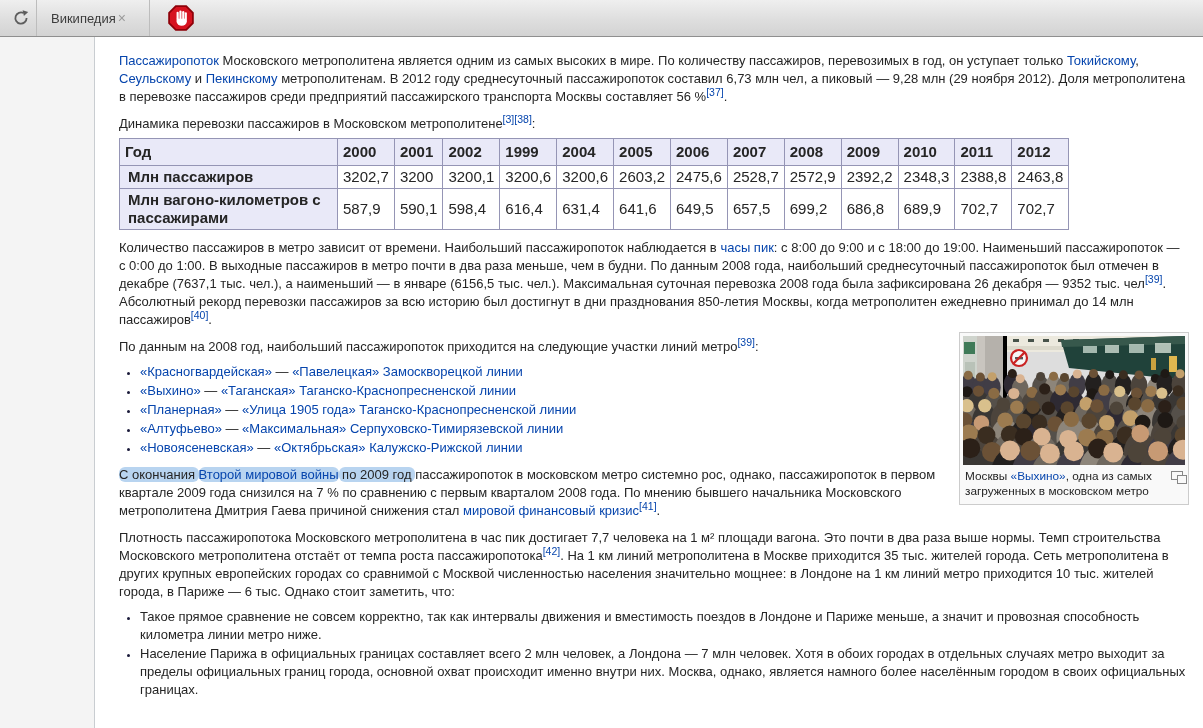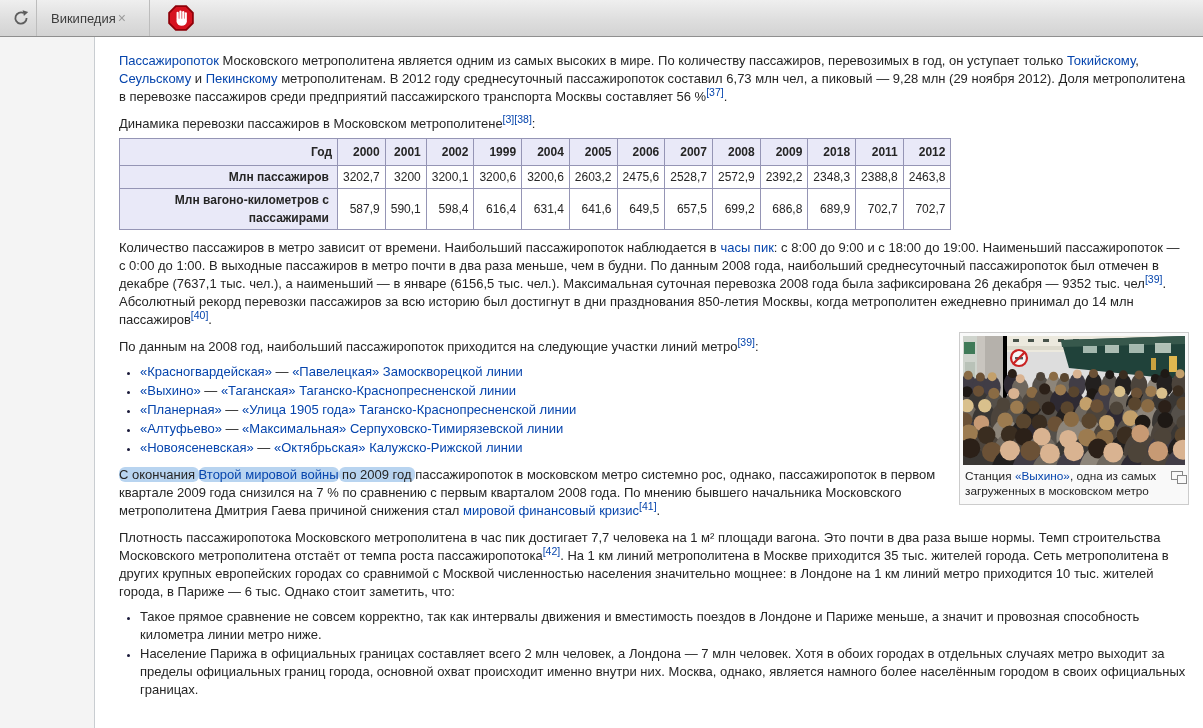--- a/index.html
+++ b/index.html
@@ -33,22 +33,22 @@
 
   p { margin:9px 0 0 0; }
   .hatnote { margin:2px 0 0 20px; font-style:italic; }
   .hatnote .link { font-weight:bold; }
   .link { color:var(--link); text-decoration:none; cursor:pointer; }
   .sup { color:var(--link); font-size:10.5px; vertical-align:5px; line-height:0; cursor:pointer; text-decoration:none; }
   .hl { background:var(--hl);border-radius:6px; }
 
   
   table.dyn { border-collapse:collapse; margin:5px 0 0 0; }
-  table.dyn th, table.dyn td { border:1px solid var(--tbord); text-align:right;
-    font-size:12px; padding:2px 5px; background:#fff;margin-left:20px; }
+  table.dyn th, table.dyn td { border:1px solid var(--tbord); text-align:left;
+    font-size:15px; padding:2px 5px; background:#fff;margin-left:20px; }
   table.dyn thead th { background:var(--thbg); font-weight:bold; padding:4px 5px; }
   table.dyn tbody th { background:var(--thbg); font-weight:bold; width:218px; padding:2px 8px; }
   table.dyn td { width:41px; font-family:"Liberation Sans","DejaVu Sans",sans-serif; }
 
   ul { margin:7px 0 0 0; padding-left:21px; }
   li { margin:1px 0; }
   li::marker { color:#1a1a3a; font-size:0.85em; }
 
   
   .thumb { float:right; width:230px; border:1px solid #ccc; background:#f9f9f9; padding:3px;
@@ -104,21 +104,21 @@
             <th>2000</th>
             <th>2001</th>
             <th>2002</th>
             <th>1999</th>
             <th>2004</th>
             <th>2005</th>
             <th>2006</th>
             <th>2007</th>
             <th>2008</th>
             <th>2009</th>
-            <th>2018</th>
+            <th>2010</th>
             <th>2011</th>
             <th>2012</th>
           </tr>
         </thead>
         <tbody>
           <tr>
             <th>Млн пассажиров</th>
             <td>3202,7</td>
             <td>3200</td>
             <td>3200,1</td>
@@ -357,21 +357,21 @@
               <circle cx="174.76085109710692" cy="117.12439179420471" r="10" fill="#4d4439"></circle>
               <ellipse cx="195.09034023284912" cy="139.13942551612854" rx="19" ry="26" fill="#4c443c"></ellipse>
               <circle cx="195.09034023284912" cy="115.13942551612854" r="10" fill="#c79a74"></circle>
               <ellipse cx="219.8424367904663" cy="137.67136597633362" rx="19" ry="26" fill="#413d46"></ellipse>
               <circle cx="219.8424367904663" cy="113.67136597633362" r="10" fill="#d9b391"></circle>
             </g>
         </svg>
       </div>
       <div class="thumb-cap">
         <span class="magnify"></span>
-        <span><span class="">Станция </span><a class="link">«Выхино»</a><span class="">, одна из самых загруженных в московском метро</span></span>
+        <span><span class="">Москвы </span><a class="link">«Выхино»</a><span class="">, одна из самых загруженных в московском метро</span></span>
       </div>
     </div>
 
     <p><span class="">По данным на 2008 год, наибольший пассажиропоток приходится на следующие участки линий метро</span><a class="sup">[39]</a><span class="">:</span></p>
 
     <ul>
         <li><a class="link">«Красногвардейская»</a><span class=""> — </span><a class="link">«Павелецкая»</a><span class=""> </span><a class="link">Замоскворецкой линии</a></li>
         <li><a class="link">«Выхино»</a><span class=""> — </span><a class="link">«Таганская»</a><span class=""> </span><a class="link">Таганско-Краснопресненской линии</a></li>
         <li><a class="link">«Планерная»</a><span class=""> — </span><a class="link">«Улица 1905 года»</a><span class=""> </span><a class="link">Таганско-Краснопресненской линии</a></li>
         <li><a class="link">«Алтуфьево»</a><span class=""> — </span><a class="link">«Максимальная»</a><span class=""> </span><a class="link">Серпуховско-Тимирязевской линии</a></li>

